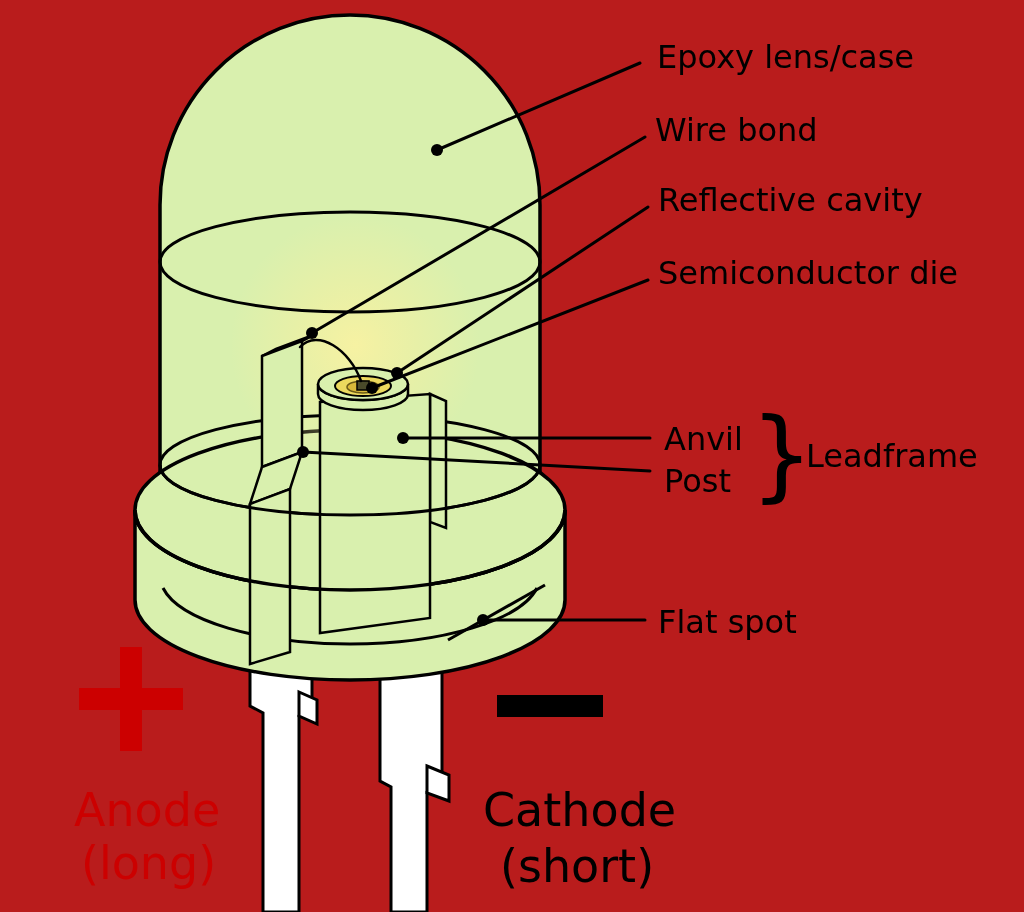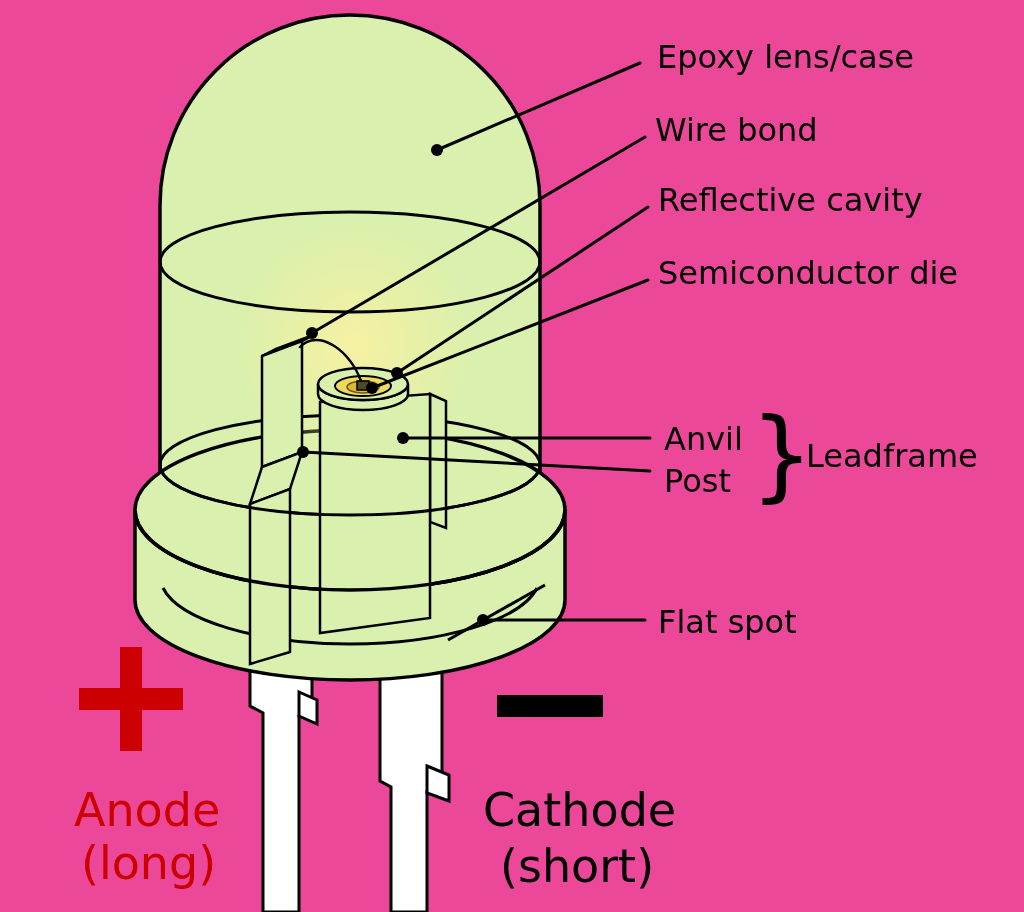--- a/index.html
+++ b/index.html
@@ -1,17 +1,17 @@
 <!DOCTYPE html>
 <html style="--body-green: #d9f0ae; --outline: #000000; --text: #000000; --anode-red: #cc0000; --lead-white: #ffffff; --glow-yellow: #f5f0a0; --cavity-yellow: #ecd95e; --cavity-inner: #d9b93a; --die-dark: #4a4a2a;"><head>
 <meta charset="utf-8">
 <style>
   html,body{margin:0;padding:0;background:#ffffff;}
   .canvas{
-    width:1024px;height:912px;position:relative;background:#ec4899;overflow:hidden;
+    width:1024px;height:912px;position:relative;background:#b91c1c;overflow:hidden;
     font-family:"DejaVu Sans","Liberation Sans",sans-serif;
   }
   svg{display:block;}
   text{
     font-family:"DejaVu Sans","Liberation Sans",sans-serif;
     fill:var(--text,#000);
   }
   .label{font-size:32px;}
   .big{font-size:46px;}
   .red{fill:var(--anode-red,#cc0000);}

